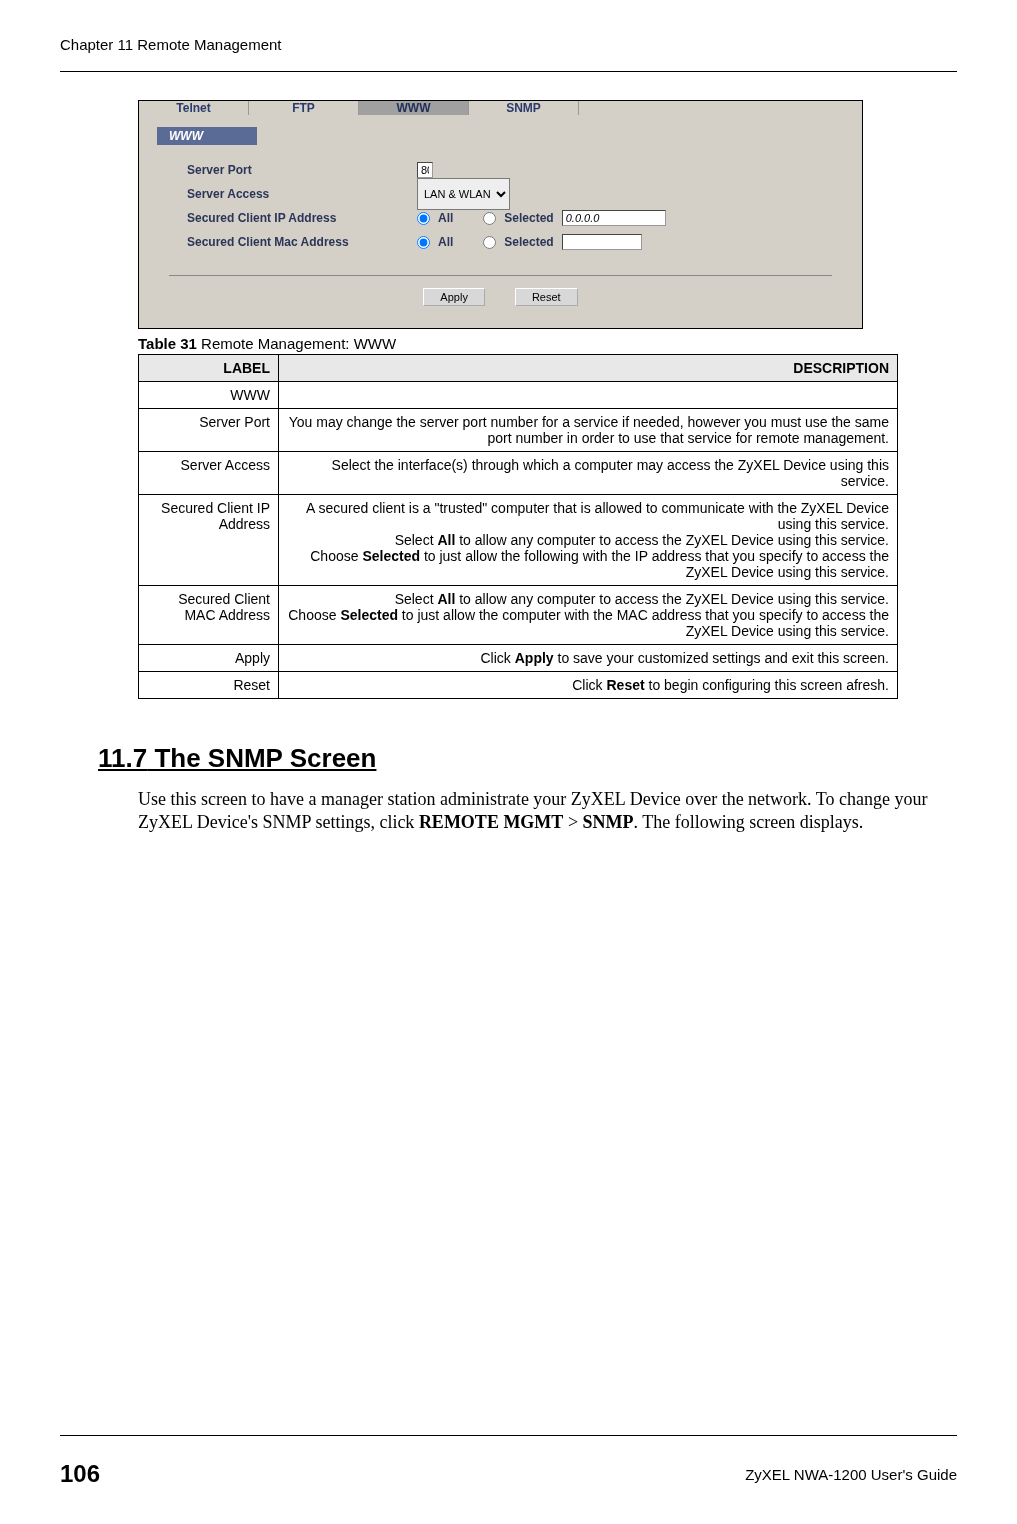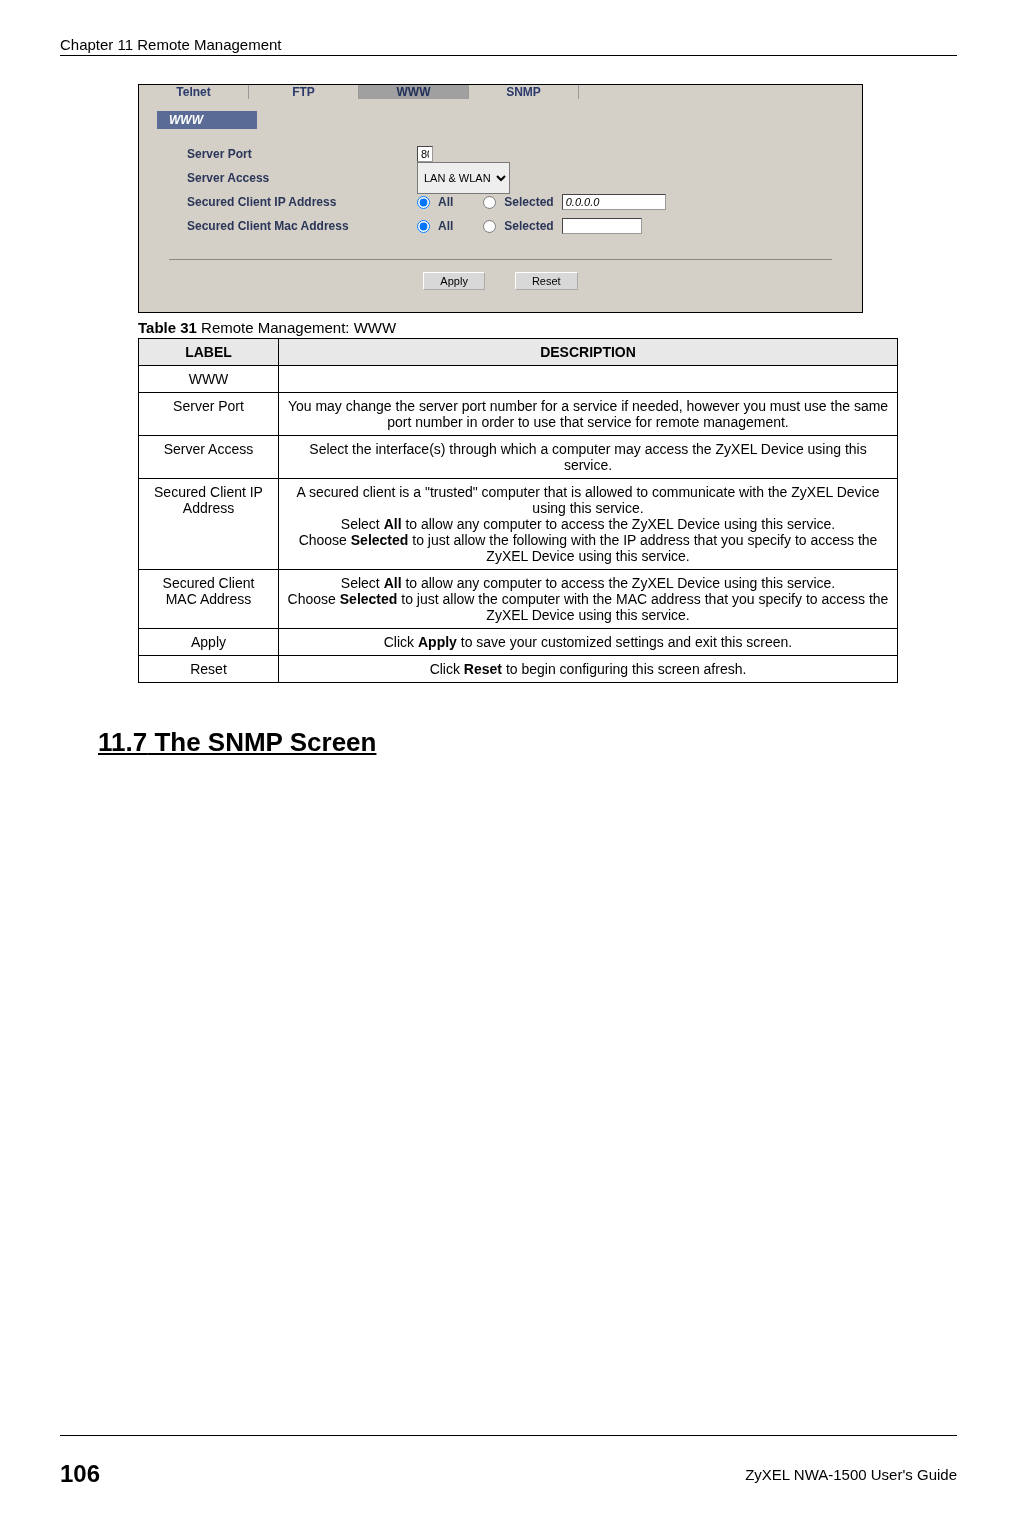--- a/index.html
+++ b/index.html
@@ -7,21 +7,21 @@
     font-family: "Times New Roman", Times, serif;
     background: #fff;
     color: #000;
     width: 1017px;
     height: 1524px;
     position: relative;
     padding: 36px 60px 40px 60px;
   }
   .header-line {
     border-bottom: 1.5px solid #000;
-    padding-bottom: 2px;
+    padding-bottom: 18px;
     margin-bottom: 28px;
     font-family: Arial, Helvetica, sans-serif;
     font-size: 15px;
   }
   .content {
     padding-left: 78px;
     padding-right: 20px;
   }
   .figure-caption {
     font-family: Arial, Helvetica, sans-serif;
@@ -146,21 +146,21 @@
   }
   table.desc-table {
     border-collapse: collapse;
     width: 760px;
     font-family: Arial, Helvetica, sans-serif;
     font-size: 14px;
   }
   table.desc-table th, table.desc-table td {
     border: 1.2px solid #000;
     padding: 5px 8px;
-    text-align: center;
+    text-align: right;
     vertical-align: top;
   }
   table.desc-table th {
     background: #e8e8e8;
     font-weight: bold;
   }
   table.desc-table td.label-col { width: 140px; }
   .section-heading {
     font-family: Arial, Helvetica, sans-serif;
     font-size: 26px;
@@ -314,19 +314,22 @@
         <span>Click </span><b>Reset</b><span> to begin configuring this screen afresh.</span>
       </td>
     </tr>
   </tbody>
     </table>
 
   <h2 class="section-heading">
     <span>11.7</span><span>  The SNMP Screen</span>
   </h2>
 
+  <p class="body-text">
+    <span>Use this screen to have a manager station administrate your ZyXEL Device over the network. To change your ZyXEL Device's SNMP settings, click </span><b>REMOTE MGMT</b><span> &gt; </span><b>SNMP</b><span>. The following screen displays.</span>
+  </p>
 
 </div>
 
 <div class="footer">
   <div class="page-num">106</div>
-  <div class="footer-right">ZyXEL NWA-1500 User's Guide</div>
+  <div class="footer-right">ZyXEL NWA-1200 User's Guide</div>
 </div>
 
 </body></html>

